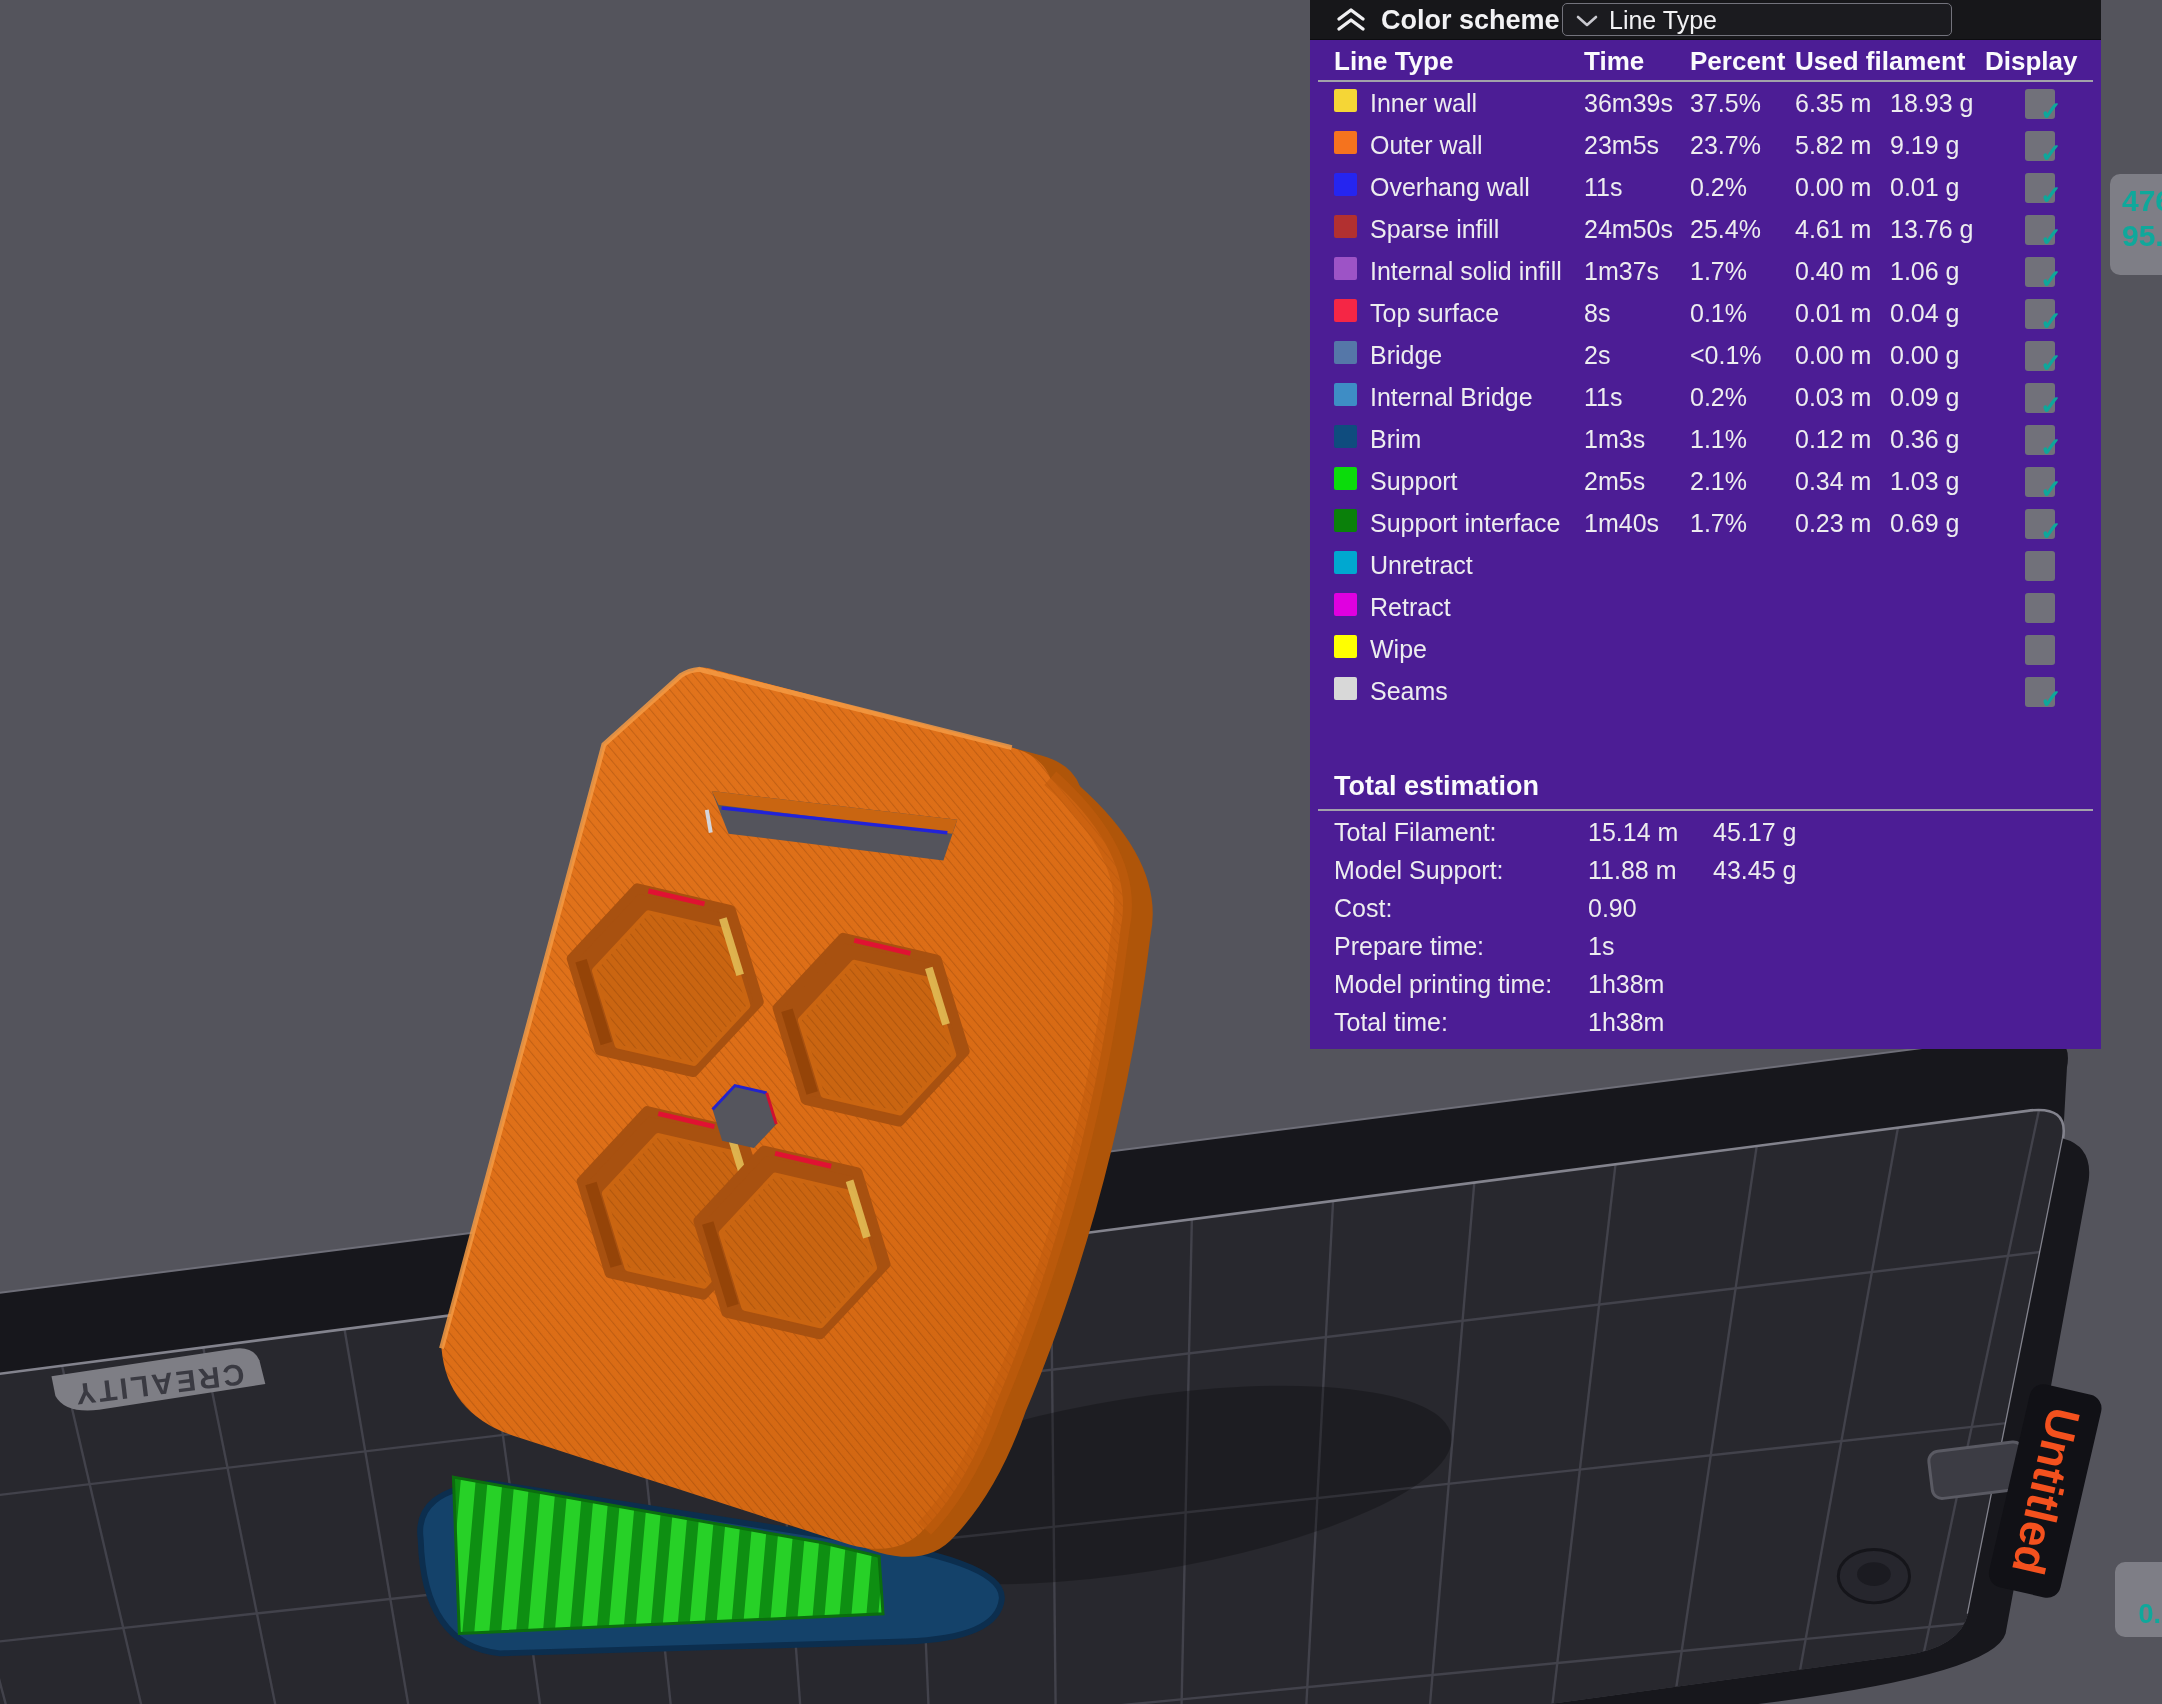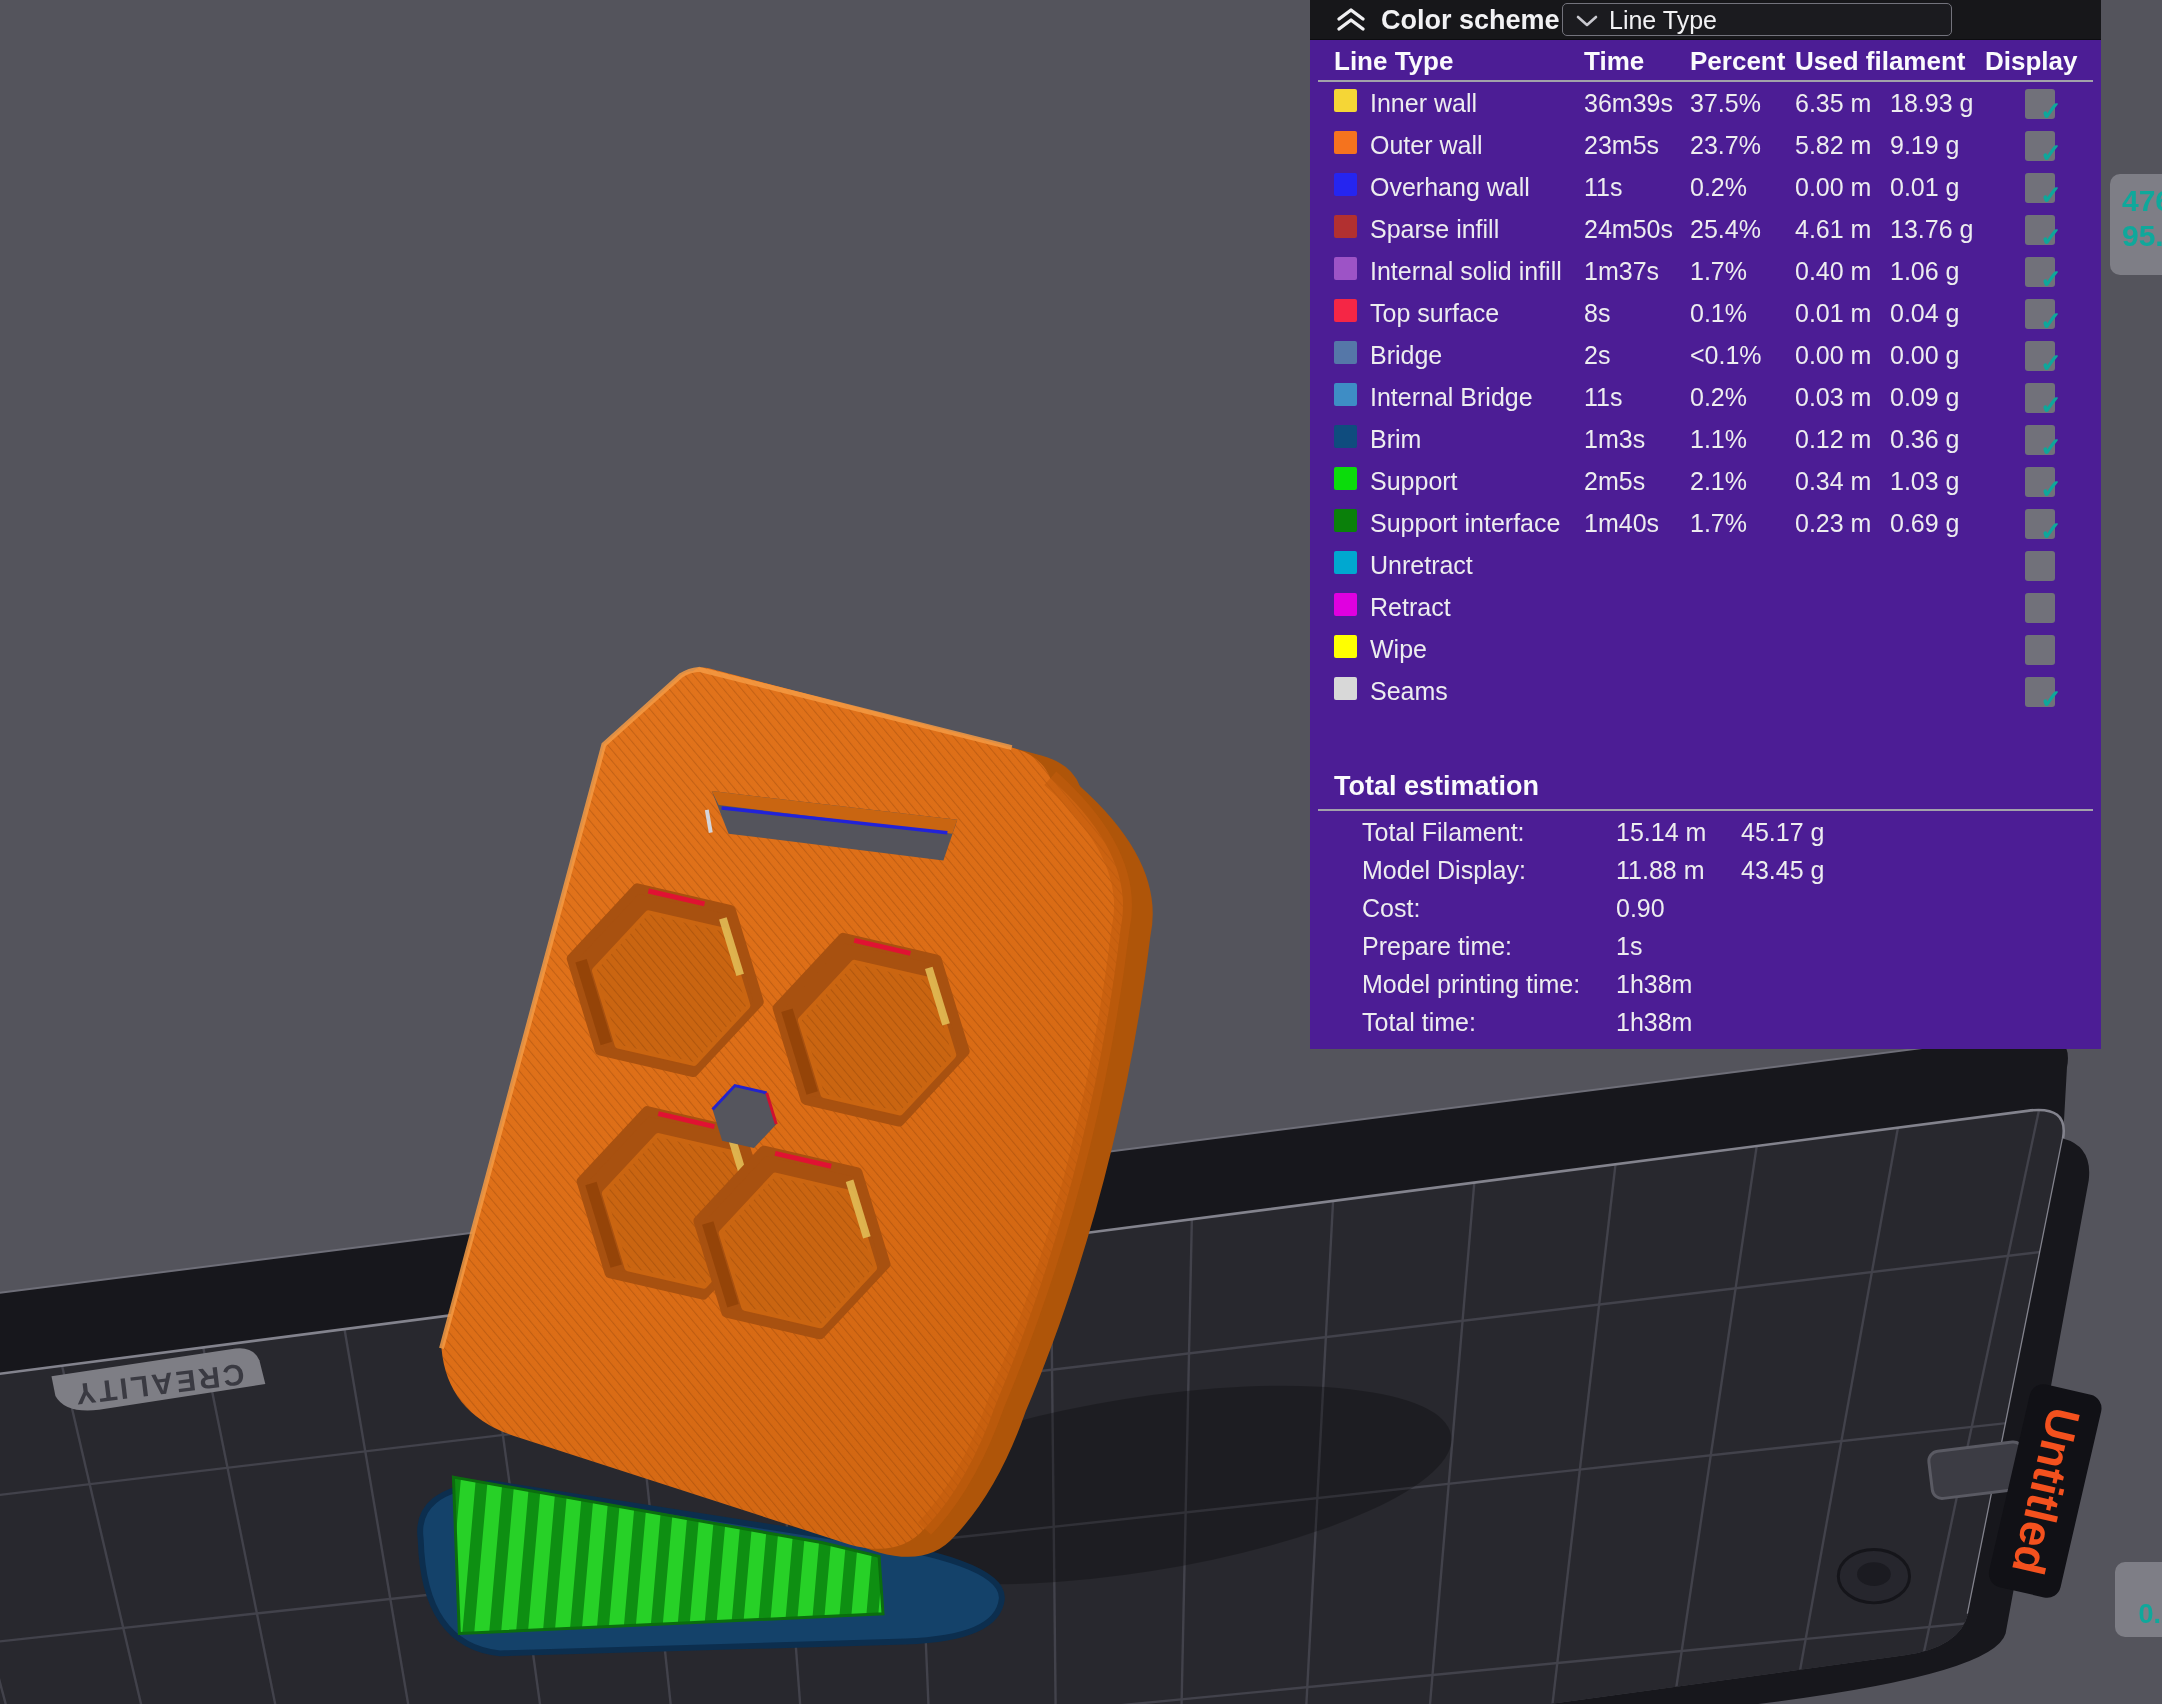--- a/index.html
+++ b/index.html
@@ -30,21 +30,21 @@
   .lrow span{position:absolute;top:7px;}
   .sw{position:absolute;left:24px;top:10px;width:23px;height:23px;border-radius:2px;}
   .c-label{left:60px;} .c-time{left:274px;} .c-pct{left:380px;}
   .c-um{left:485px;text-align:right;} .c-ug{left:580px;}
   .cb{position:absolute;left:715px;top:6px;width:30px;height:30px;border-radius:3px;
       background:#71717A;text-align:center;line-height:30px;cursor:pointer;}
   .cb .tick{font-size:26px;font-weight:bold;color:#0EA79B;}
 
   .te-title{position:absolute;left:24px;top:771px;font-size:27px;font-weight:bold;color:#FAFAFC;}
   .tediv{position:absolute;left:8px;top:809px;width:775px;height:2px;background:#A2A2AA;}
-  .te-rows{position:absolute;left:18px;top:814px;width:100%;padding-left:10px;}
+  .te-rows{position:absolute;left:0;top:814px;width:100%;}
   .terow{position:relative;width:100%;height:38px;font-size:25px;color:#EDEDEF;}
   .terow span{position:absolute;top:4px;}
   .te-label{left:24px;} .te-v1{left:278px;} .te-v2{left:403px;}
 
   
   .tip{position:absolute;background:#7E7E86;border-radius:10px;color:#0FA89B;
        font-size:30px;font-weight:bold;line-height:1.15;}
   .tip-top{left:2110px;top:174px;width:89px;height:91px;padding:10px 0 0 12px;text-align:left;}
   .tip-bottom{left:2115px;top:1562px;width:61px;height:69px;padding:6px 14px 0 0;text-align:right;font-size:27px;}
 </style>
@@ -370,21 +370,21 @@
 
   <div class="te-title">Total estimation</div>
   <div class="tediv"></div>
   <div class="te-rows">
         <div class="terow">
           <span class="te-label">Total Filament:</span>
           <span class="te-v1">15.14 m</span>
           <span class="te-v2">45.17 g</span>
         </div>
         <div class="terow">
-          <span class="te-label">Model Display:</span>
+          <span class="te-label">Model Support:</span>
           <span class="te-v1">11.88 m</span>
           <span class="te-v2">43.45 g</span>
         </div>
         <div class="terow">
           <span class="te-label">Cost:</span>
           <span class="te-v1">0.90</span>
           <span class="te-v2"></span>
         </div>
         <div class="terow">
           <span class="te-label">Prepare time:</span>

